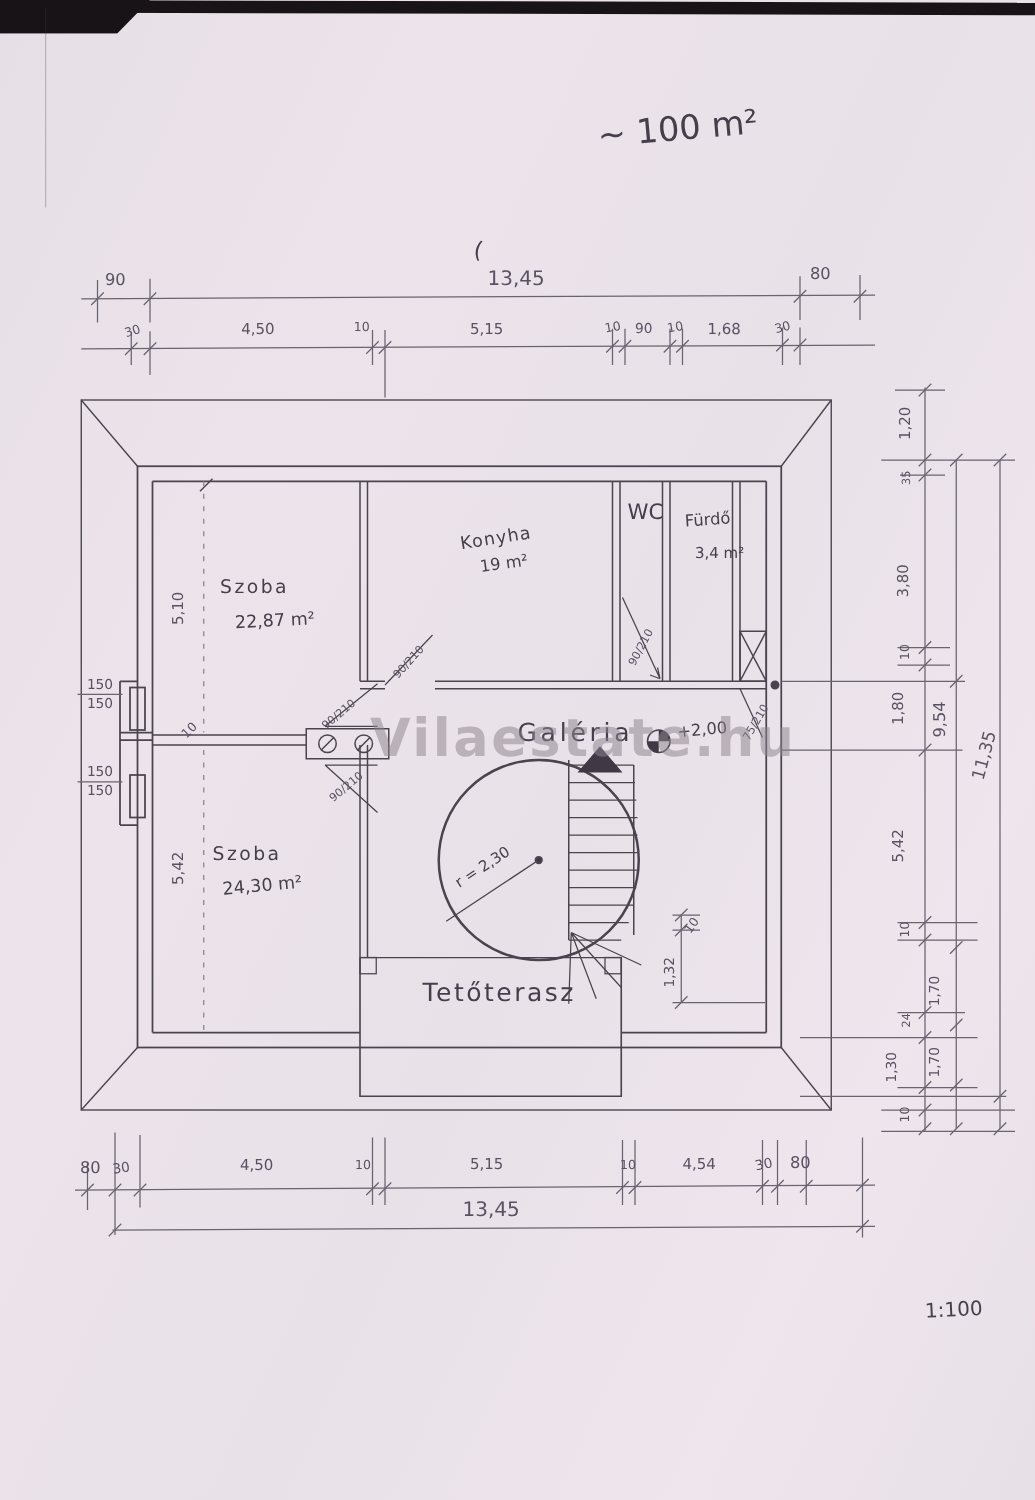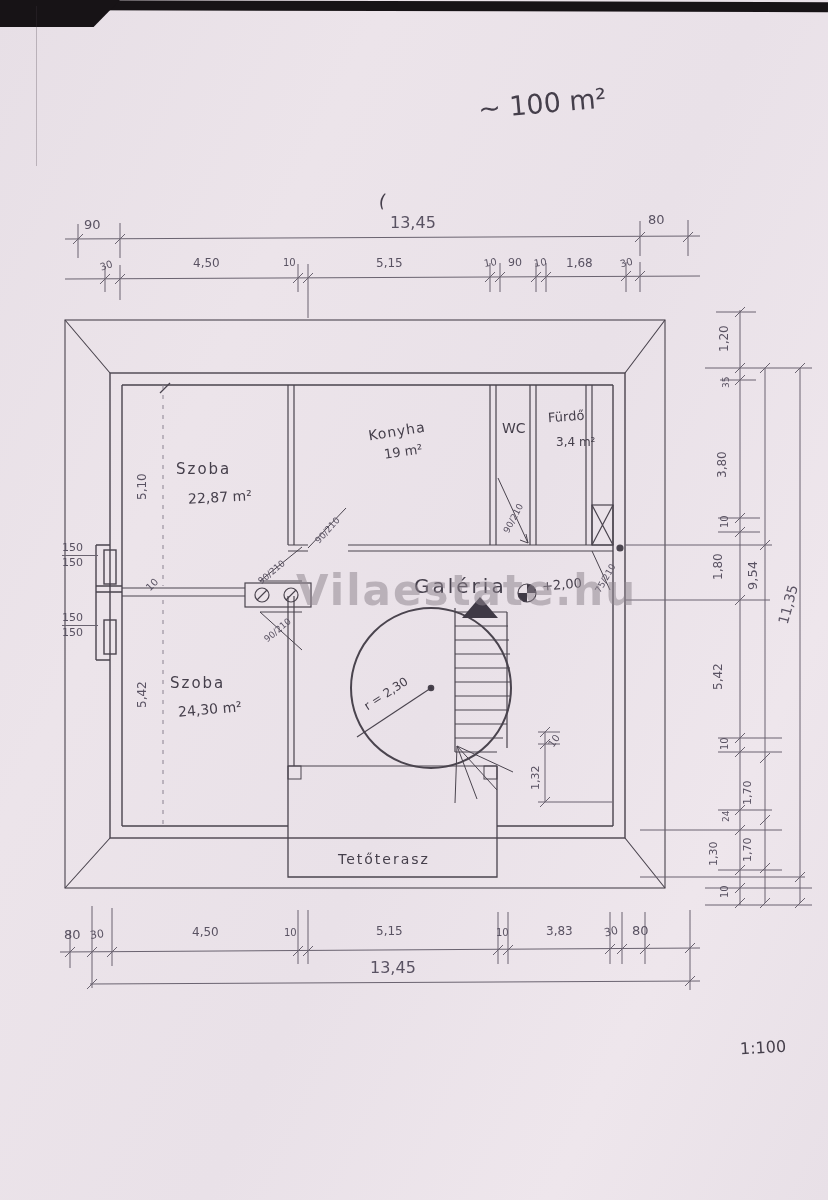--- a/index.html
+++ b/index.html
@@ -7,21 +7,21 @@
     position:relative;width:828px;height:1200px;overflow:hidden;
     background:linear-gradient(115deg,#e7dfe6 0%,#ece4ea 28%,#e9e1e8 55%,#eee6ec 80%,#e8e0e7 100%);
     font-family:"DejaVu Sans",sans-serif;color:#46404b;
   }
   .artifact{position:absolute;background:#171316;}
   .fold{position:absolute;width:1px;background:rgba(70,58,70,.28);}
   svg{position:absolute;left:0;top:0;}
   .lb{position:absolute;white-space:nowrap;color:#453f4b;line-height:1;}
   .pencil{color:#595262;}
   .rot90{transform:rotate(-90deg);transform-origin:left top;}
-  .frac{position:absolute;font-size:11px;color:#595262;line-height:1.15;}
+  .frac{position:absolute;font-size:11px;color:#595262;text-align:center;line-height:1.15;}
   .frac .fb{display:block;border-top:1px solid #6a6370;padding-top:1px;}
   .wm{position:absolute;font-size:42px;font-weight:bold;letter-spacing:2px;
       color:rgba(142,133,142,.52);z-index:5;}
   .ink{stroke:#4a444e;fill:none;}
   .dim{stroke:#6a6370;fill:none;stroke-width:1;}
 </style>
 </head>
 <body>
 
 <div class="sheet">
@@ -123,27 +123,27 @@
     </g>
   </svg>
 
   <div class="lb" style="left:478px;top:90px;font-size:27px;transform:rotate(-5deg);">~ 100 m²</div>
   <div class="lb" style="left:379px;top:192px;font-size:18px;transform:rotate(10deg);">(</div>
 
   <div class="lb" style="left:176px;top:462px;font-size:15px;letter-spacing:2px;">Szoba</div>
   <div class="lb" style="left:188px;top:490px;font-size:14px;transform:rotate(-3deg);">22,87 m²</div>
   <div class="lb" style="left:368px;top:424px;font-size:14px;letter-spacing:1px;transform:rotate(-9deg);">Konyha</div>
   <div class="lb" style="left:384px;top:445px;font-size:13px;transform:rotate(-8deg);">19 m²</div>
-  <div class="lb" style="left:502px;top:421px;font-size:14px;">WC</div>
+  <div class="lb" style="left:502px;top:402px;font-size:17px;">WC</div>
   <div class="lb" style="left:548px;top:410px;font-size:13px;transform:rotate(-4deg);">Fürdő</div>
   <div class="lb" style="left:556px;top:436px;font-size:12px;text-align:center;">3,4 m²</div>
   <div class="lb" style="left:414px;top:576px;font-size:20px;letter-spacing:3px;">Galéria</div>
   <div class="lb" style="left:170px;top:676px;font-size:15px;letter-spacing:2px;">Szoba</div>
   <div class="lb" style="left:178px;top:702px;font-size:14px;transform:rotate(-5deg);">24,30 m²</div>
-  <div class="lb" style="left:338px;top:852px;font-size:14px;letter-spacing:2px;">Tetőterasz</div>
+  <div class="lb" style="left:338px;top:784px;font-size:20px;letter-spacing:2px;">Tetőterasz</div>
 
   <div class="lb" style="left:362px;top:702px;font-size:12px;transform:rotate(-33deg);transform-origin:left top;">r = 2,30</div>
   <div class="lb" style="left:542px;top:578px;font-size:13px;transform:rotate(-5deg);">+2,00</div>
 
   <div class="lb pencil" style="left:84px;top:218px;font-size:13px;">90</div>
   <div class="lb pencil" style="left:390px;top:215px;font-size:16px;">13,45</div>
   <div class="lb pencil" style="left:648px;top:213px;font-size:13px;">80</div>
   <div class="lb pencil" style="left:100px;top:261px;font-size:10px;transform:rotate(-18deg);">30</div>
   <div class="lb pencil" style="left:193px;top:257px;font-size:12px;">4,50</div>
   <div class="lb pencil" style="left:283px;top:258px;font-size:10px;">10</div>
@@ -153,21 +153,21 @@
   <div class="lb pencil" style="left:534px;top:258px;font-size:10px;transform:rotate(-10deg);">10</div>
   <div class="lb pencil" style="left:566px;top:257px;font-size:12px;">1,68</div>
   <div class="lb pencil" style="left:620px;top:258px;font-size:10px;transform:rotate(-15deg);">30</div>
 
   <div class="lb pencil" style="left:64px;top:928px;font-size:13px;">80</div>
   <div class="lb pencil" style="left:90px;top:929px;font-size:11px;transform:rotate(-8deg);">30</div>
   <div class="lb pencil" style="left:192px;top:926px;font-size:12px;">4,50</div>
   <div class="lb pencil" style="left:284px;top:928px;font-size:10px;">10</div>
   <div class="lb pencil" style="left:376px;top:925px;font-size:12px;">5,15</div>
   <div class="lb pencil" style="left:496px;top:928px;font-size:10px;">10</div>
-  <div class="lb pencil" style="left:546px;top:925px;font-size:12px;">3,83</div>
+  <div class="lb pencil" style="left:546px;top:925px;font-size:12px;">4,54</div>
   <div class="lb pencil" style="left:604px;top:926px;font-size:11px;transform:rotate(-12deg);">30</div>
   <div class="lb pencil" style="left:632px;top:924px;font-size:13px;">80</div>
   <div class="lb pencil" style="left:370px;top:960px;font-size:16px;">13,45</div>
 
   <div class="lb pencil rot90" style="left:718px;top:352px;font-size:12px;">1,20</div>
   <div class="lb pencil rot90" style="left:722px;top:388px;font-size:9px;">35</div>
   <div class="lb pencil rot90" style="left:716px;top:478px;font-size:12px;">3,80</div>
   <div class="lb pencil rot90" style="left:720px;top:528px;font-size:10px;">10</div>
   <div class="lb pencil rot90" style="left:712px;top:580px;font-size:12px;">1,80</div>
   <div class="lb pencil rot90" style="left:712px;top:690px;font-size:12px;">5,42</div>

